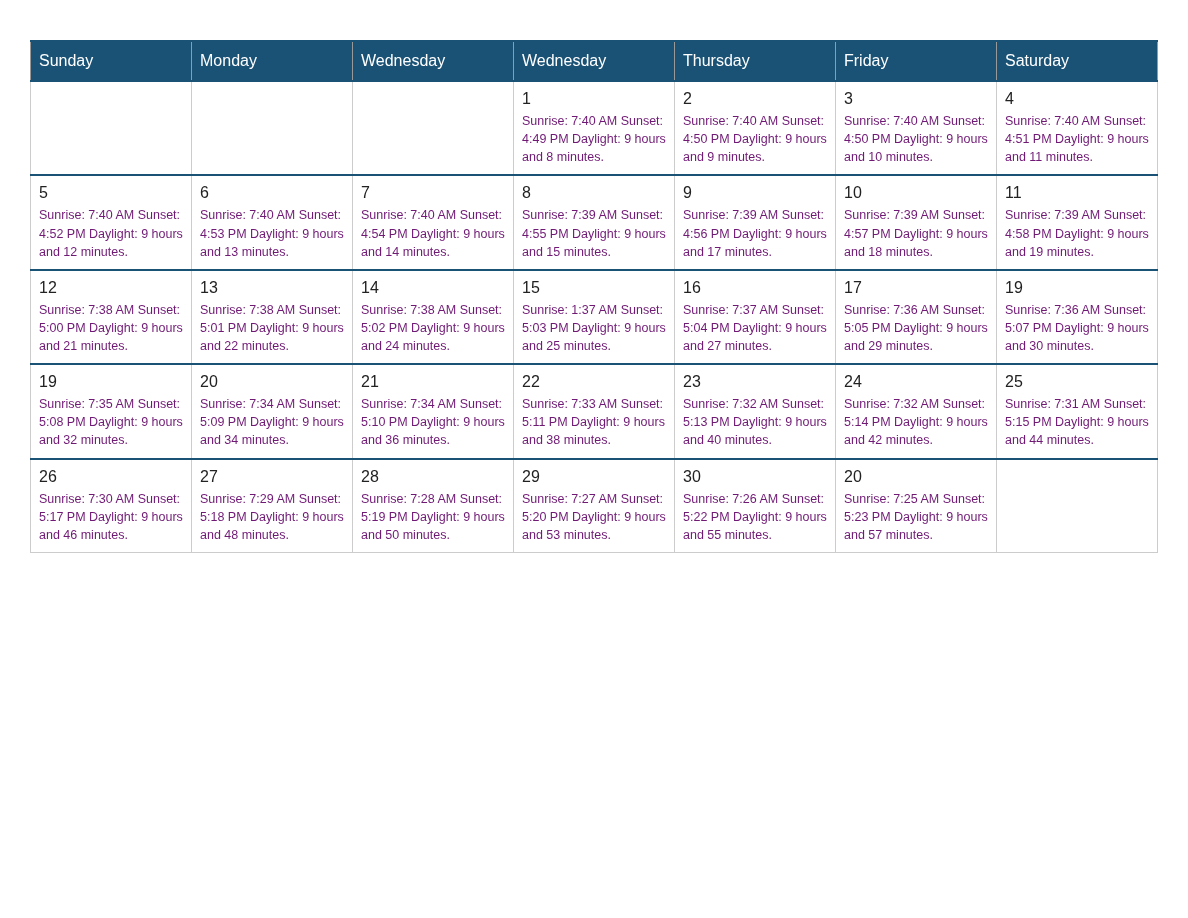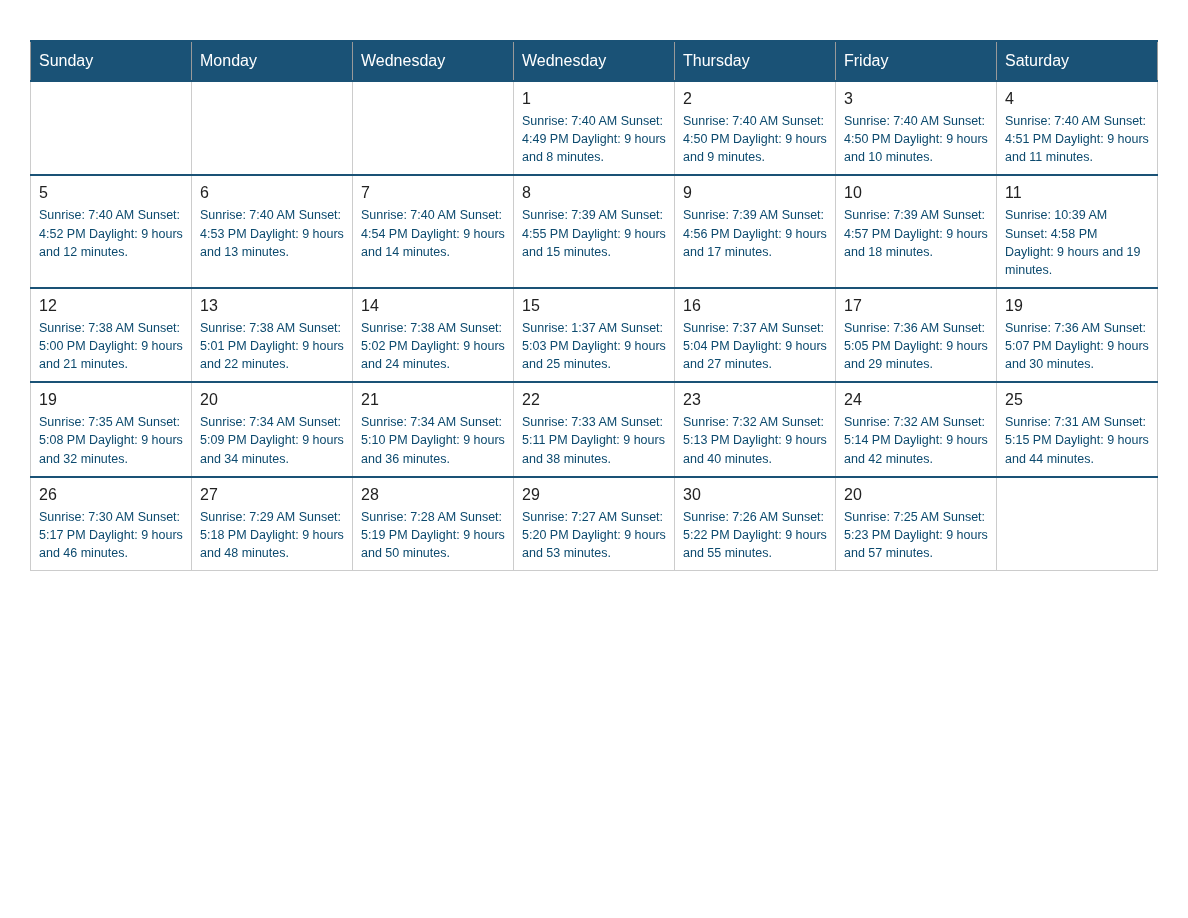--- a/index.html
+++ b/index.html
@@ -90,21 +90,21 @@
     }
     .day-number {
       font-size: 16px;
       font-weight: normal;
       display: block;
       margin-bottom: 4px;
       color: #222;
     }
     .day-info {
       font-size: 12.5px;
-      color: #0c4a6e;
+      color: #701a75;
       line-height: 1.45;
     }
     .empty-cell {
       background: #fff;
     }
   </style>
 </head>
 <body>
 
 <div class="header">
@@ -186,21 +186,21 @@
 Daylight: 9 hours and 17 minutes.</div>
         </td>
         <td>
           <span class="day-number">10</span>
           <div class="day-info">Sunrise: 7:39 AM
 Sunset: 4:57 PM
 Daylight: 9 hours and 18 minutes.</div>
         </td>
         <td>
           <span class="day-number">11</span>
-          <div class="day-info">Sunrise: 10:39 AM
+          <div class="day-info">Sunrise: 7:39 AM
 Sunset: 4:58 PM
 Daylight: 9 hours and 19 minutes.</div>
         </td>
       </tr>
       <tr>
         <td>
           <span class="day-number">12</span>
           <div class="day-info">Sunrise: 7:38 AM
 Sunset: 5:00 PM
 Daylight: 9 hours and 21 minutes.</div>

